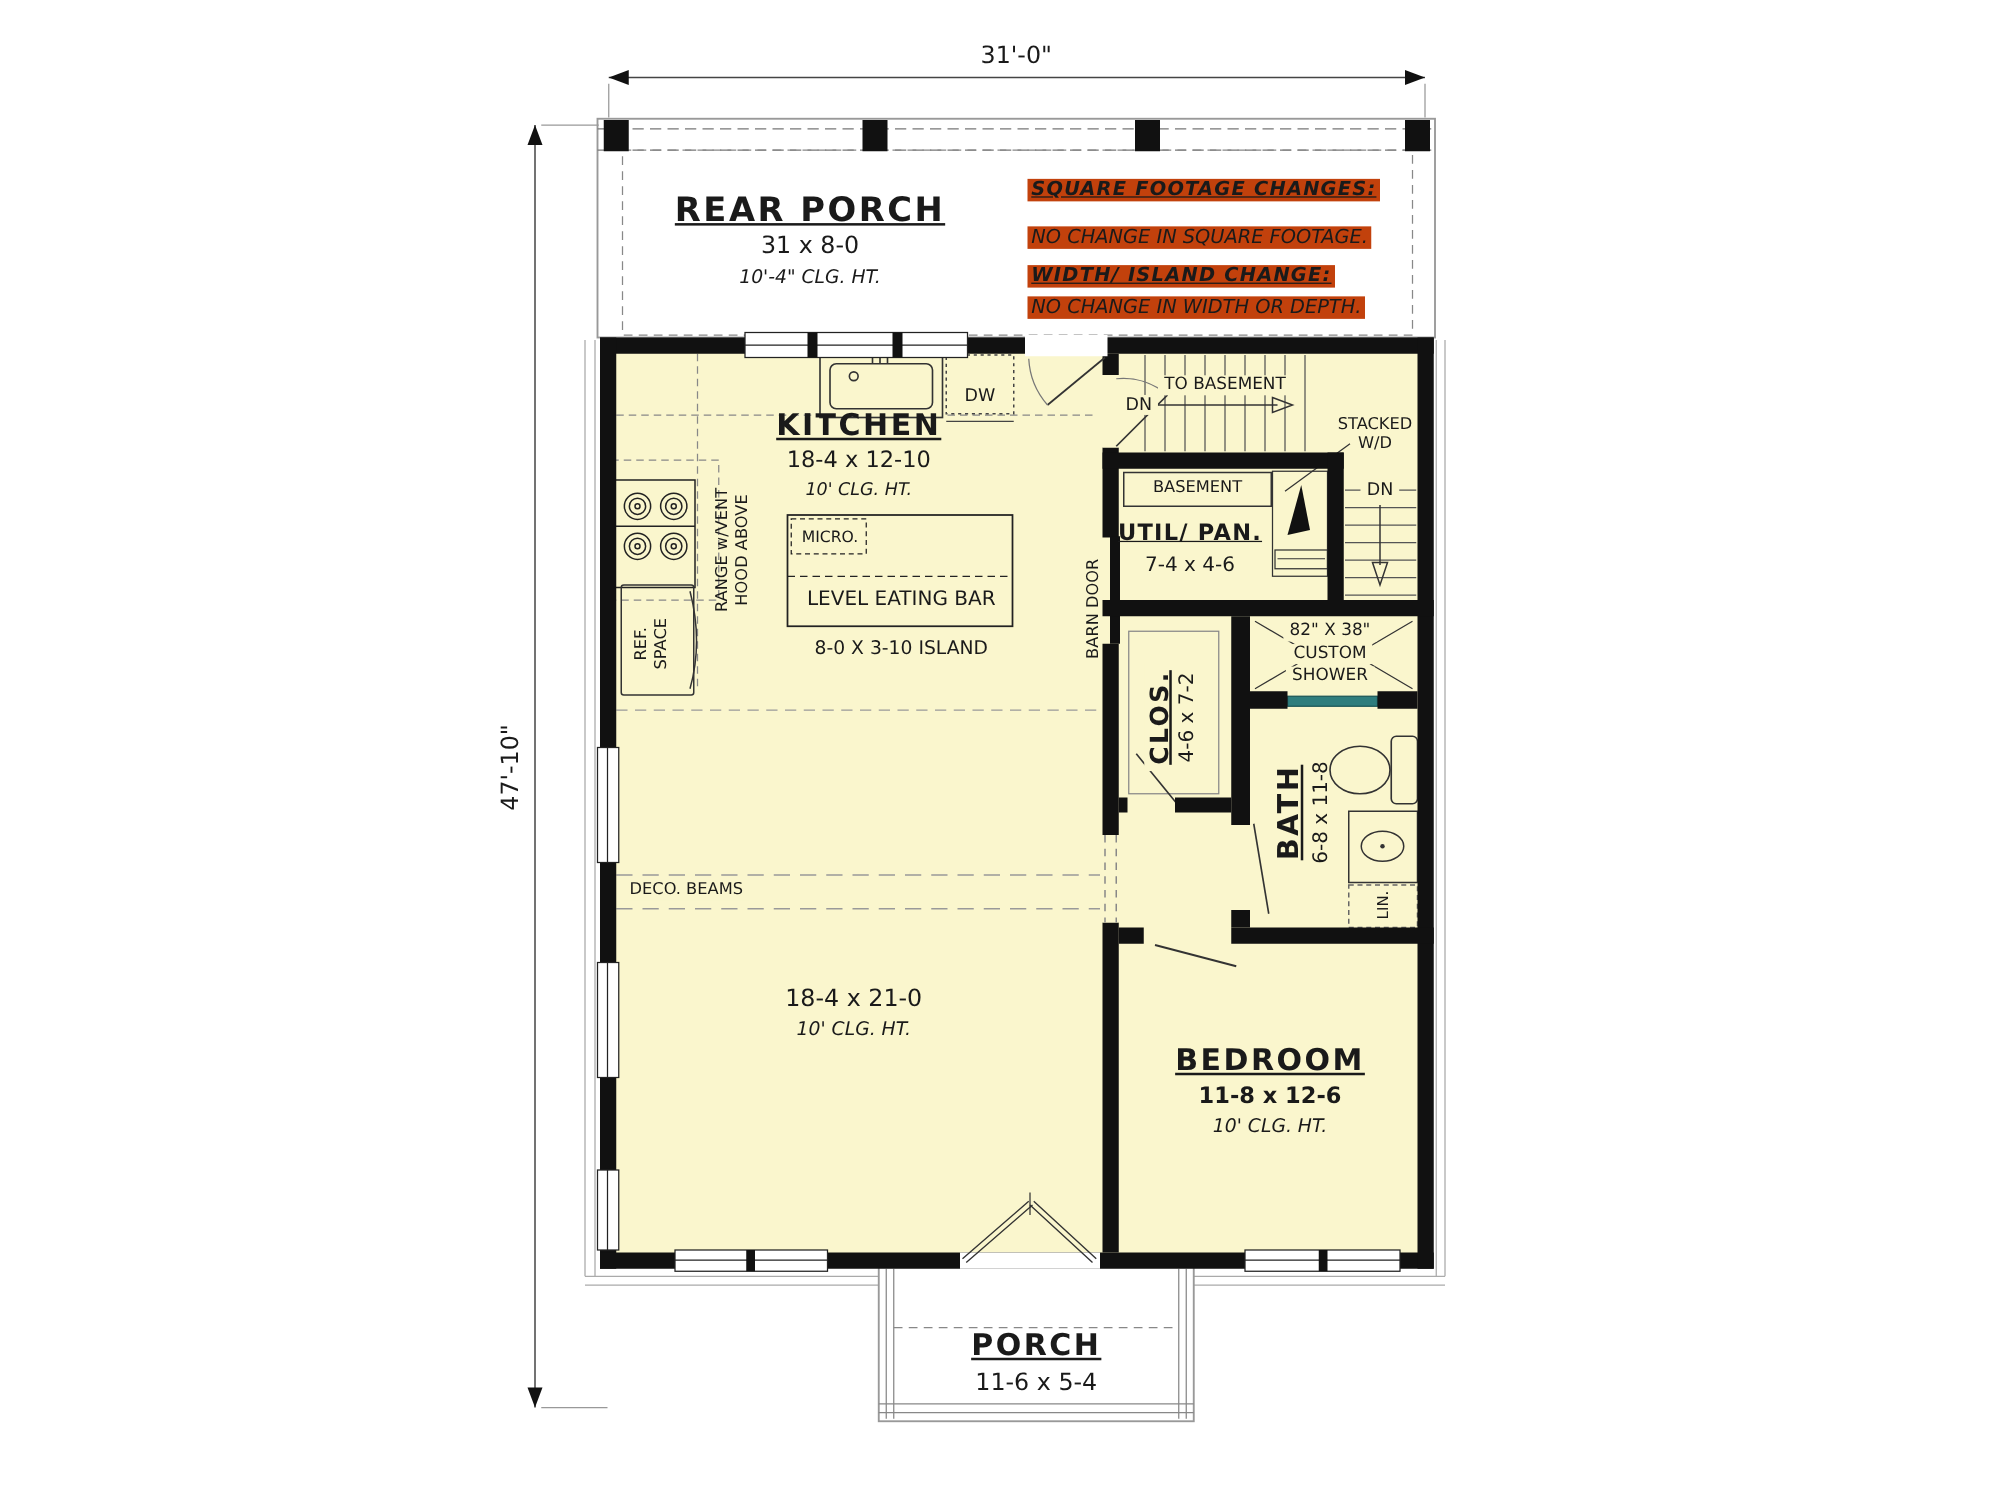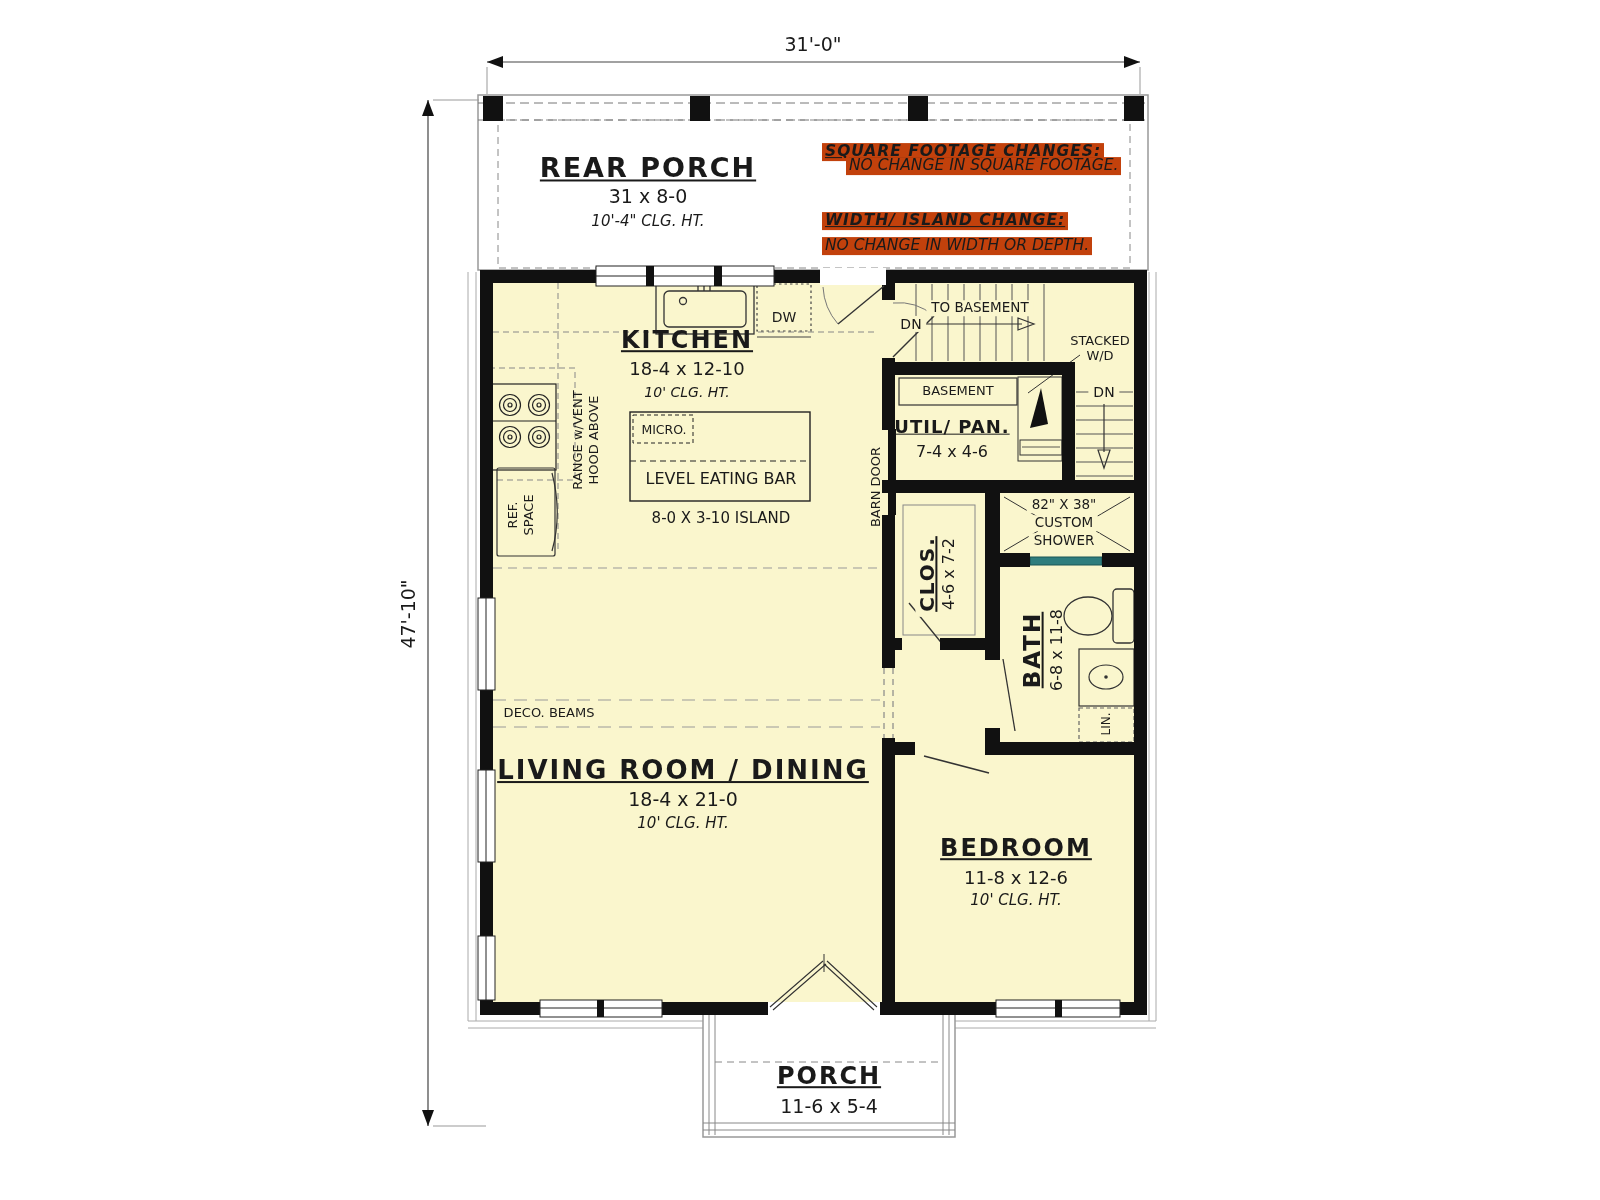--- a/index.html
+++ b/index.html
@@ -235,21 +235,21 @@
   </svg>
 
   <div class="lbl" style="left:813px; top:45px; font-size:19px;">31'-0"</div>
   <div class="lbl rot" style="left:409px; top:614px; font-size:19px;">47'-10"</div>
 
   <div class="lbl title" style="left:648px; top:168px; font-size:27px;">REAR PORCH</div>
   <div class="lbl" style="left:648px; top:197px; font-size:19px;">31 x 8-0</div>
   <div class="lbl ital" style="left:648px; top:222px; font-size:15px;">10'-4" CLG. HT.</div>
 
   <div class="lbl left title whitebg" style="left:822px; top:152px; font-size:15.5px; letter-spacing:1px;">SQUARE FOOTAGE CHANGES:</div>
-  <div class="lbl left whitebg" style="left:822px; top:166px; font-size:15.5px;margin-left:24px;">NO CHANGE IN SQUARE FOOTAGE.</div>
+  <div class="lbl left whitebg" style="left:822px; top:190px; font-size:15.5px;">NO CHANGE IN SQUARE FOOTAGE.</div>
   <div class="lbl left title whitebg" style="left:822px; top:221px; font-size:15.5px; letter-spacing:1px;">WIDTH/ ISLAND CHANGE:</div>
   <div class="lbl left whitebg" style="left:822px; top:246px; font-size:15.5px;">NO CHANGE IN WIDTH OR DEPTH.</div>
 
   <div class="lbl title" style="left:687px; top:341px; font-size:24px;">KITCHEN</div>
   <div class="lbl" style="left:687px; top:369px; font-size:18px;">18-4 x 12-10</div>
   <div class="lbl ital" style="left:687px; top:392px; font-size:14px;">10' CLG. HT.</div>
   <div class="lbl" style="left:784px; top:317px; font-size:14px;">DW</div>
   <div class="lbl" style="left:664px; top:430px; font-size:12.5px;">MICRO.</div>
   <div class="lbl" style="left:721px; top:479px; font-size:16px;">LEVEL EATING BAR</div>
   <div class="lbl bg" style="left:721px; top:519px; font-size:15px;">8-0 X 3-10 ISLAND</div>
@@ -282,24 +282,23 @@
   <div class="lbl bg" style="left:1064px; top:523px; font-size:13.5px;">CUSTOM</div>
   <div class="lbl bg" style="left:1064px; top:541px; font-size:13.5px;">SHOWER</div>
 
   <div class="rotblock" style="left:1042px; top:650px;">
     <div class="title" style="font-size:23px;">BATH</div>
     <div style="font-size:16px;">6-8 x 11-8</div>
   </div>
   <div class="lbl rot" style="left:1107px; top:724px; font-size:12px;">LIN.</div>
 
   <div class="lbl bg" style="left:549px; top:713px; font-size:13px;">DECO. BEAMS</div>
-  <div class="lbl title" style="left:683px; top:771px; font-size:26px;">LIVING ROOM / DINING</div>
   <div class="lbl" style="left:683px; top:800px; font-size:19px;">18-4 x 21-0</div>
   <div class="lbl ital" style="left:683px; top:824px; font-size:15px;">10' CLG. HT.</div>
 
   <div class="lbl title" style="left:1016px; top:849px; font-size:24px;">BEDROOM</div>
-  <div class="lbl" style="left:1016px; top:878px; font-size:18px;">11-8 x 12-6</div>
+  <div class="lbl" style="left:1016px; top:878px; font-size:18px;font-weight:bold;">11-8 x 12-6</div>
   <div class="lbl ital" style="left:1016px; top:901px; font-size:15px;">10' CLG. HT.</div>
 
   <div class="lbl title" style="left:829px; top:1077px; font-size:24px;">PORCH</div>
   <div class="lbl" style="left:829px; top:1107px; font-size:19px;">11-6 x 5-4</div>
 
 </div>
 
 </body></html>

